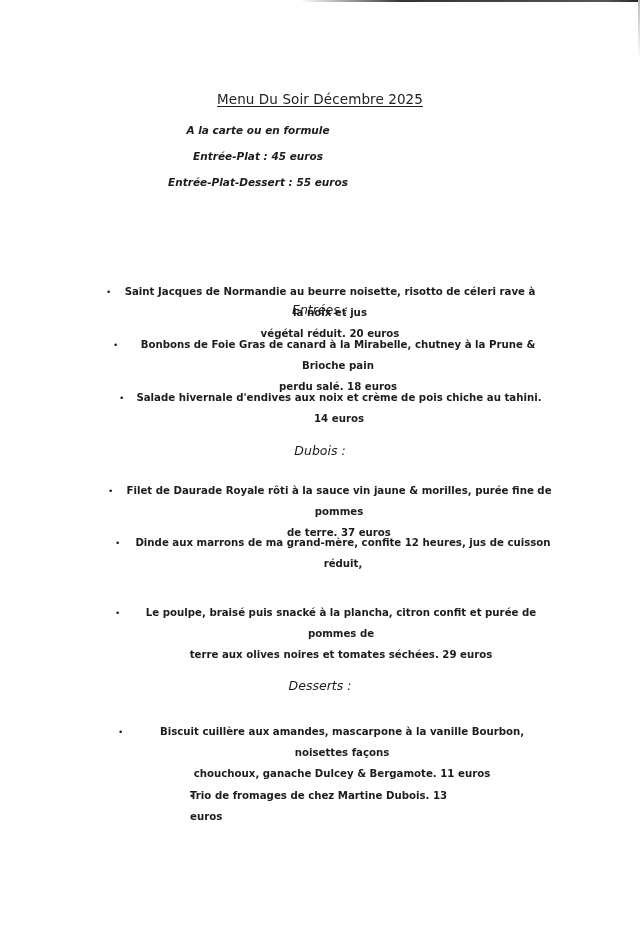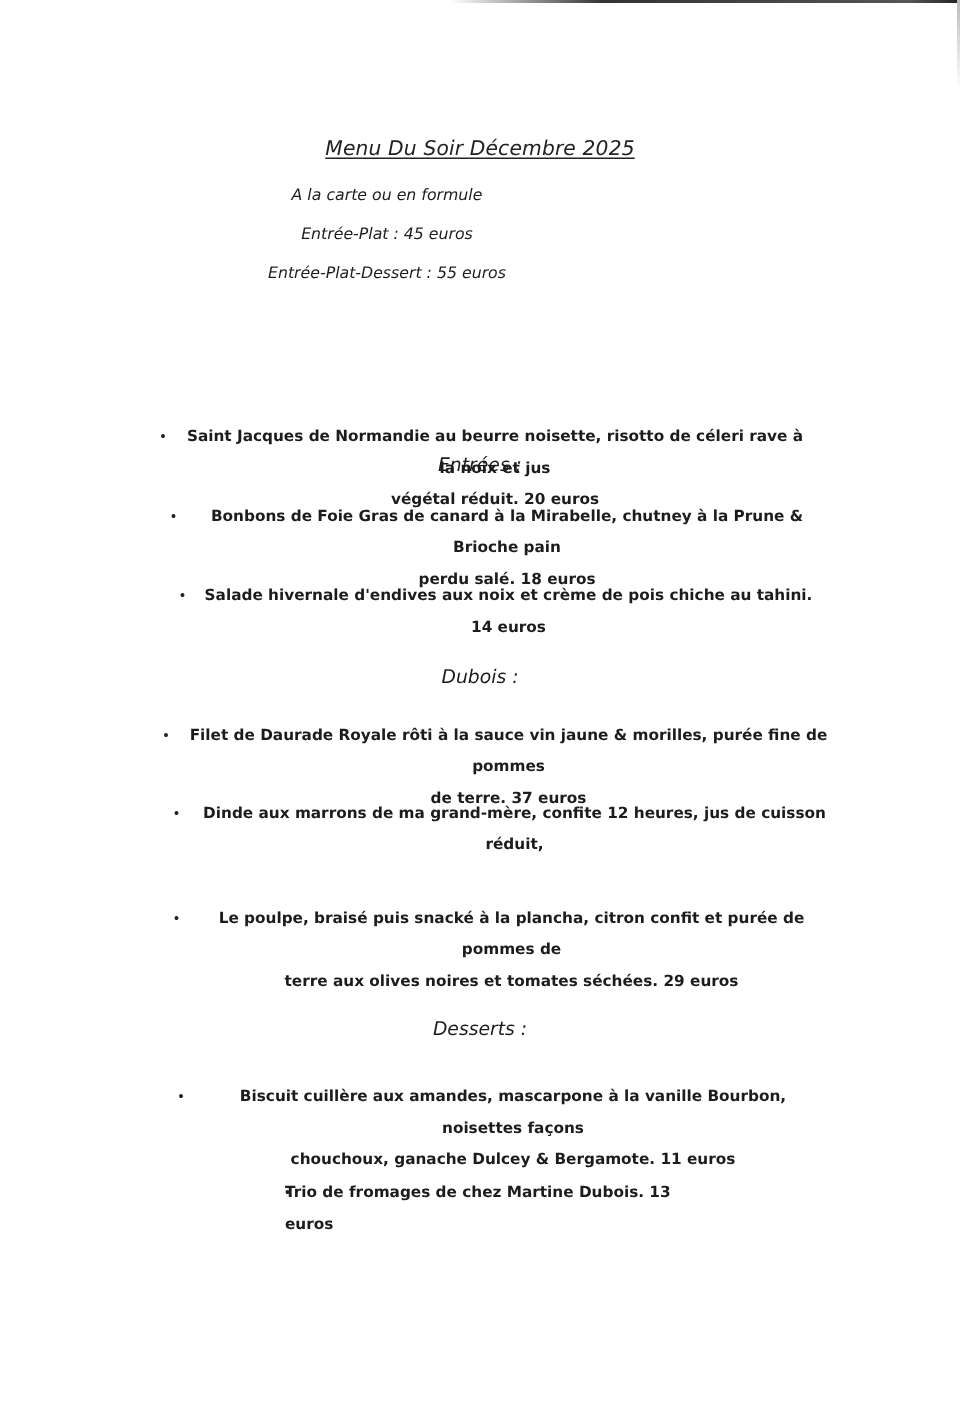--- a/index.html
+++ b/index.html
@@ -11,26 +11,26 @@
     position: absolute; top: 0; left: 300px; width: 340px; height: 2px;
     background: linear-gradient(to right, rgba(0,0,0,0), #333 30%, #555 90%, #222);
   }
   .rightedge {
     position: absolute; top: 0; right: 0; width: 2px; height: 60px;
     background: linear-gradient(to bottom, #bbb, rgba(255,255,255,0));
   }
   .doc { position: absolute; left: 0; top: 0; width: 640px; }
   .title {
     position: absolute; top: 91px; left: 0; width: 640px; text-align: center;
-    font-style: italic; font-size: 13.5px; color: #222; letter-spacing: 0.1px;
+    font-size: 13.5px; color: #222; letter-spacing: 0.1px;
   }
   .title span { text-decoration: underline; text-underline-offset: 2px; }
   .sub {
     position: absolute; left: 0; width: 516px; text-align: center;
-    font-style: italic; font-weight: normal; font-size: 10.5px; color: #1c1c1c;
+    font-style: italic; font-weight: bold; font-size: 10.5px; color: #1c1c1c;
   }
   .section {
     position: absolute; left: 0; width: 640px; text-align: center;
     font-style: italic; font-size: 12.5px; color: #1c1c1c;
   }
   .item {
     position: absolute; text-align: center;
     font-weight: bold; font-size: 10.2px; line-height: 21px;
     color: #1c1c1c;
   }

